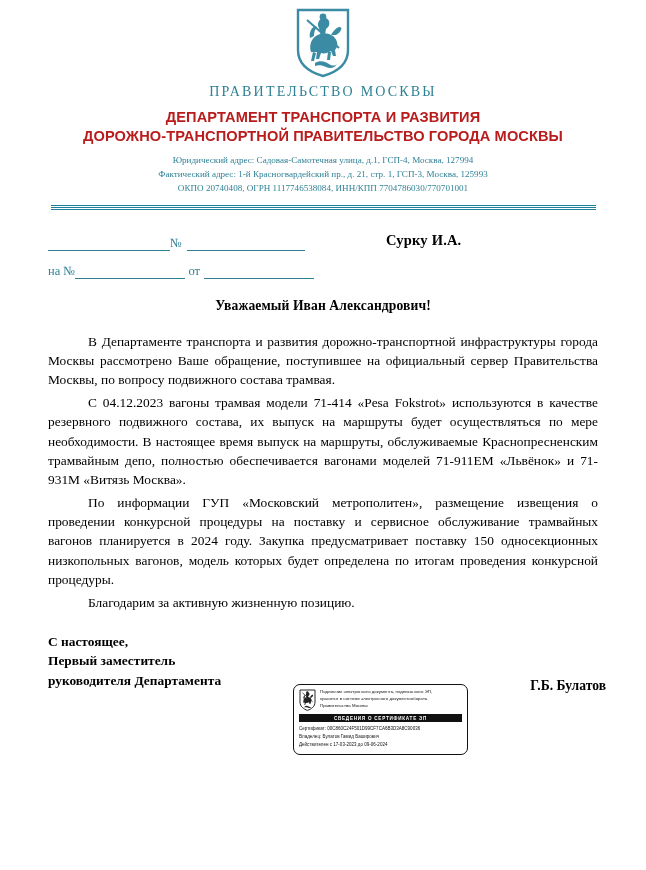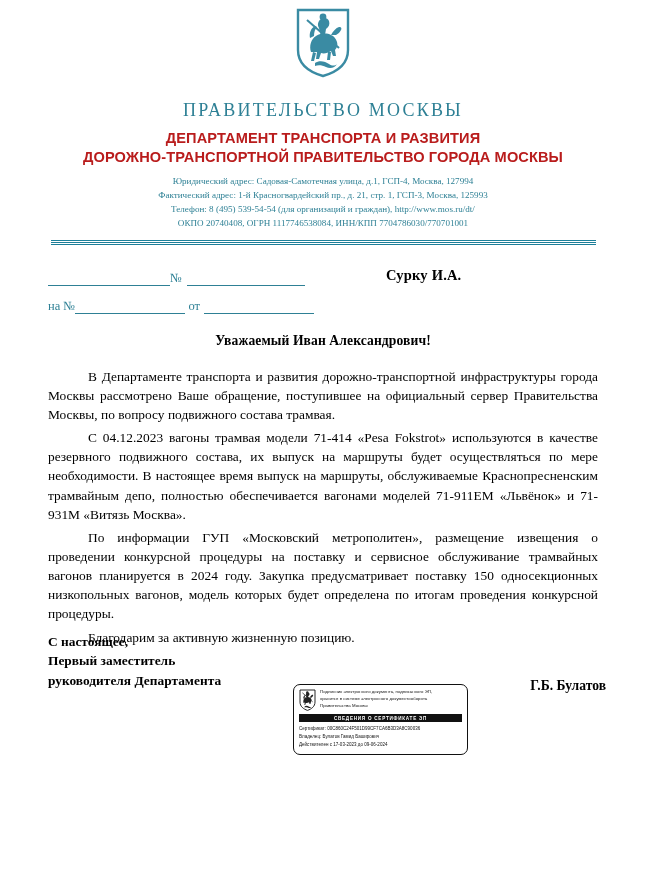--- a/index.html
+++ b/index.html
@@ -28,22 +28,22 @@
     padding-top: 8px;
     text-align: center;
   }
   .emblem {
     width: 56px;
     height: 70px;
     margin: 0 auto;
     display: block;
   }
   .gov-line {
-    margin-top: 22px;
-    font-size: 18px;
+    margin-top: 6px;
+    font-size: 14px;
     letter-spacing: 2.2px;
     color: #2e8095;
     font-family: "Liberation Serif", "DejaVu Serif", serif;
     font-weight: 400;
   }
   .dept-title {
     margin-top: 8px;
     font-size: 14.6px;
     font-weight: bold;
     color: #b91c1c;
@@ -245,21 +245,20 @@
     <div class="gov-line">ПРАВИТЕЛЬСТВО МОСКВЫ</div>
 
     <div class="dept-title">
       <span class="l1">ДЕПАРТАМЕНТ ТРАНСПОРТА И РАЗВИТИЯ</span>
       <span class="l2">ДОРОЖНО-ТРАНСПОРТНОЙ ПРАВИТЕЛЬСТВО ГОРОДА МОСКВЫ</span>
     </div>
 
     <div class="contacts">
       <div>Юридический адрес: Садовая-Самотечная улица, д.1, ГСП-4, Москва, 127994</div>
       <div>Фактический адрес: 1-й Красногвардейский пр., д. 21, стр. 1, ГСП-3, Москва, 125993</div>
-      <div>Телефон: 8 (495) 539-54-54 (для организаций и граждан), http://www.mos.ru/dt/</div>
       <div>ОКПО 20740408, ОГРН 1117746538084, ИНН/КПП 7704786030/770701001</div>
     </div>
 
     <div class="rule"></div>
   </div>
 
   <div class="refblock">
 
     <div class="refline refline-1">
       <span class="ul ul-a"></span><span>№</span><span class="ul ul-b"></span>

